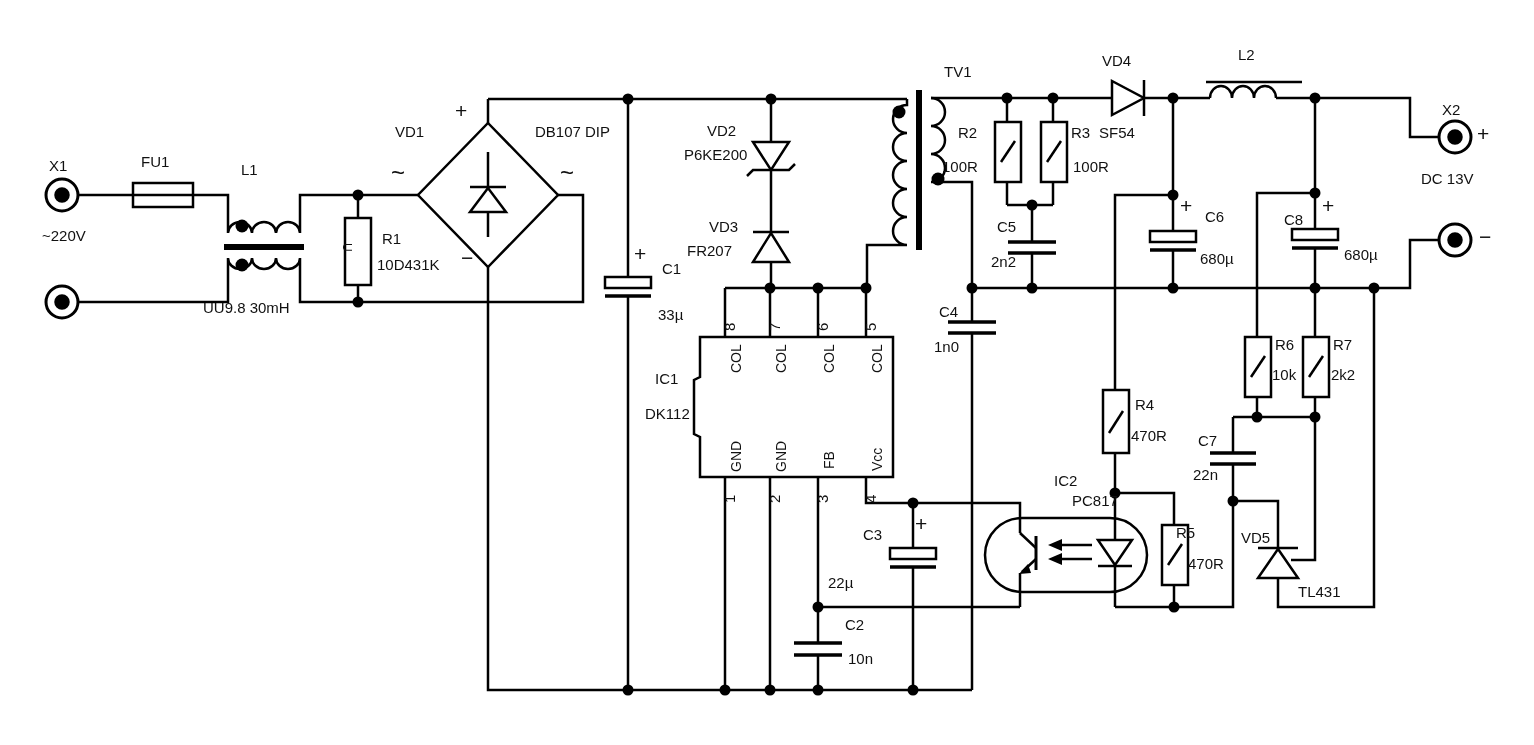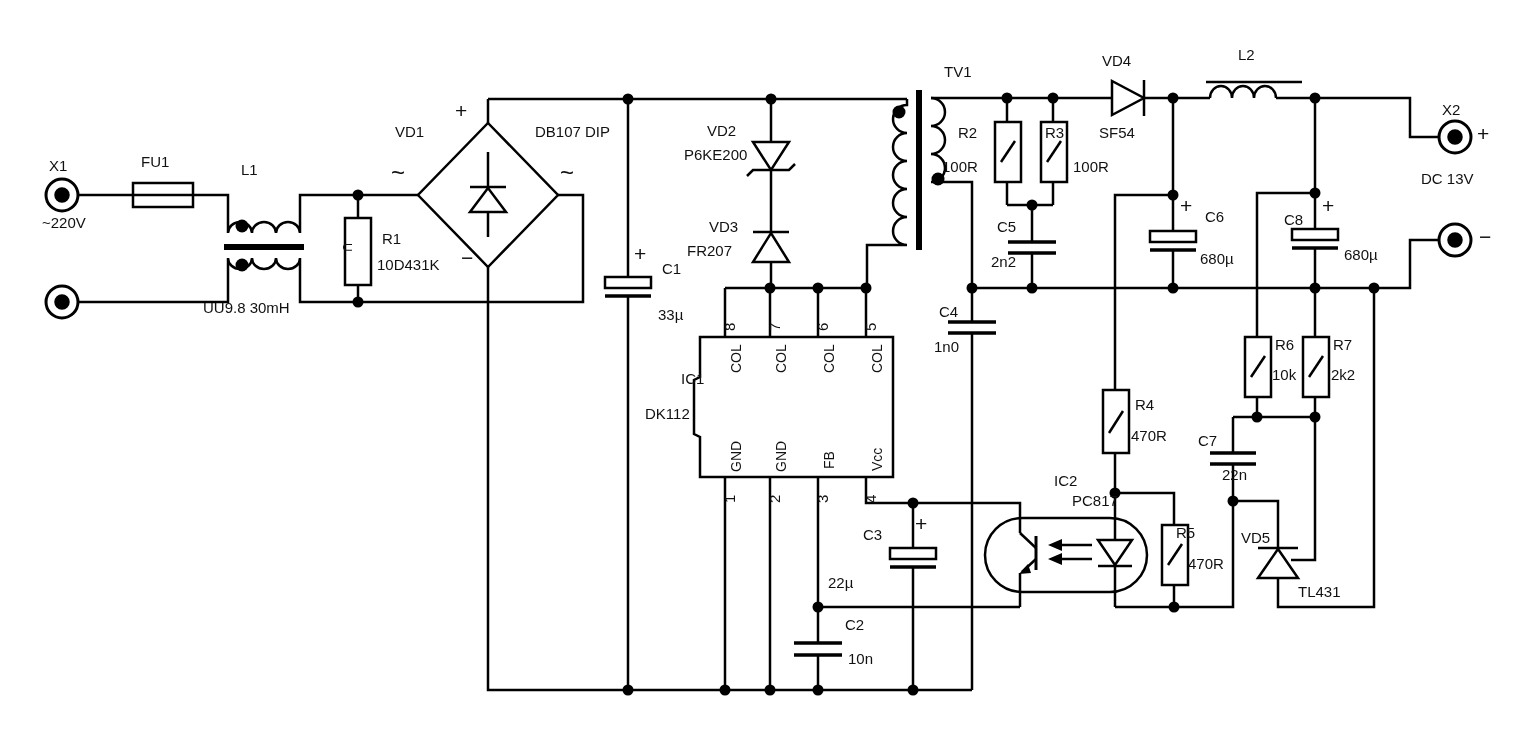--- a/index.html
+++ b/index.html
@@ -263,21 +263,21 @@
       <circle cx="1115" cy="493" r="5.5"></circle>
           <circle cx="1174" cy="607" r="5.5"></circle>
       <circle cx="1233" cy="501" r="5.5"></circle>
       <circle cx="1257" cy="417" r="5.5"></circle>
           <circle cx="1315" cy="417" r="5.5"></circle>
     </g>
   </g>
 </svg>
 
 <span class="lbl" style="left:49px;top:157px">X1</span>
-<span class="lbl" style="left:42px;top:214px">~220V</span>
+<span class="lbl" style="left:42px;top:227px">~220V</span>
 <span class="lbl" style="left:141px;top:153px">FU1</span>
 <span class="lbl" style="left:241px;top:161px">L1</span>
 <span class="lbl" style="left:203px;top:299px">UU9.8 30mH</span>
 <span class="lbl" style="left:382px;top:230px">R1</span>
 <span class="lbl" style="left:377px;top:256px">10D431K</span>
 <span class="lbl rotcw" style="left:355px;top:243px">U</span>
 
 <span class="lbl" style="left:395px;top:123px">VD1</span>
 <span class="lbl" style="left:535px;top:123px">DB107 DIP</span>
 <span class="lbl big" style="left:455px;top:100px">+</span>
@@ -287,21 +287,21 @@
 
 <span class="lbl" style="left:662px;top:260px">C1</span>
 <span class="lbl" style="left:658px;top:306px">33µ</span>
 <span class="lbl big" style="left:634px;top:243px">+</span>
 
 <span class="lbl" style="left:707px;top:122px">VD2</span>
 <span class="lbl" style="left:684px;top:146px">P6KE200</span>
 <span class="lbl" style="left:709px;top:218px">VD3</span>
 <span class="lbl" style="left:687px;top:242px">FR207</span>
 
-<span class="lbl" style="left:681px;top:370px">IC1</span>
+<span class="lbl" style="left:655px;top:370px">IC1</span>
 <span class="lbl" style="left:645px;top:405px">DK112</span>
 
 <span class="lbl rot pinnum" style="left:721px;top:331px">8</span>
 <span class="lbl rot pinnum" style="left:766px;top:331px">7</span>
 <span class="lbl rot pinnum" style="left:814px;top:331px">6</span>
 <span class="lbl rot pinnum" style="left:862px;top:331px">5</span>
 <span class="lbl rot" style="left:728px;top:373px">COL</span>
 <span class="lbl rot" style="left:773px;top:373px">COL</span>
 <span class="lbl rot" style="left:821px;top:373px">COL</span>
 <span class="lbl rot" style="left:869px;top:373px">COL</span>
@@ -313,21 +313,21 @@
 <span class="lbl rot" style="left:773px;top:472px">GND</span>
 <span class="lbl rot" style="left:821px;top:469px">FB</span>
 <span class="lbl rot" style="left:869px;top:471px">Vcc</span>
 
 <span class="lbl" style="left:944px;top:63px">TV1</span>
 <span class="lbl" style="left:939px;top:303px">C4</span>
 <span class="lbl" style="left:934px;top:338px">1n0</span>
 
 <span class="lbl" style="left:958px;top:124px">R2</span>
 <span class="lbl" style="left:942px;top:158px">100R</span>
-<span class="lbl" style="left:1045px;top:124px">R3</span>
+<span class="lbl" style="left:1071px;top:124px">R3</span>
 <span class="lbl" style="left:1073px;top:158px">100R</span>
 <span class="lbl" style="left:1102px;top:52px">VD4</span>
 <span class="lbl" style="left:1099px;top:124px">SF54</span>
 <span class="lbl" style="left:997px;top:218px">C5</span>
 <span class="lbl" style="left:991px;top:253px">2n2</span>
 
 <span class="lbl" style="left:1238px;top:46px">L2</span>
 <span class="lbl" style="left:1205px;top:208px">C6</span>
 <span class="lbl" style="left:1200px;top:250px">680µ</span>
 <span class="lbl big" style="left:1180px;top:195px">+</span>
@@ -344,21 +344,21 @@
 <span class="lbl" style="left:1131px;top:427px">470R</span>
 <span class="lbl" style="left:1054px;top:472px">IC2</span>
 <span class="lbl" style="left:1072px;top:492px">PC817</span>
 <span class="lbl" style="left:1176px;top:524px">R5</span>
 <span class="lbl" style="left:1188px;top:555px">470R</span>
 <span class="lbl" style="left:1275px;top:336px">R6</span>
 <span class="lbl" style="left:1272px;top:366px">10k</span>
 <span class="lbl" style="left:1333px;top:336px">R7</span>
 <span class="lbl" style="left:1331px;top:366px">2k2</span>
 <span class="lbl" style="left:1198px;top:432px">C7</span>
-<span class="lbl" style="left:1222px;top:466px">22n</span>
+<span class="lbl" style="left:1193px;top:466px">22n</span>
 <span class="lbl" style="left:1241px;top:529px">VD5</span>
 <span class="lbl" style="left:1298px;top:583px">TL431</span>
 
 <span class="lbl" style="left:863px;top:526px">C3</span>
 <span class="lbl" style="left:828px;top:574px">22µ</span>
 <span class="lbl big" style="left:915px;top:513px">+</span>
 <span class="lbl" style="left:845px;top:616px">C2</span>
 <span class="lbl" style="left:848px;top:650px">10n</span>
 
 </div>

